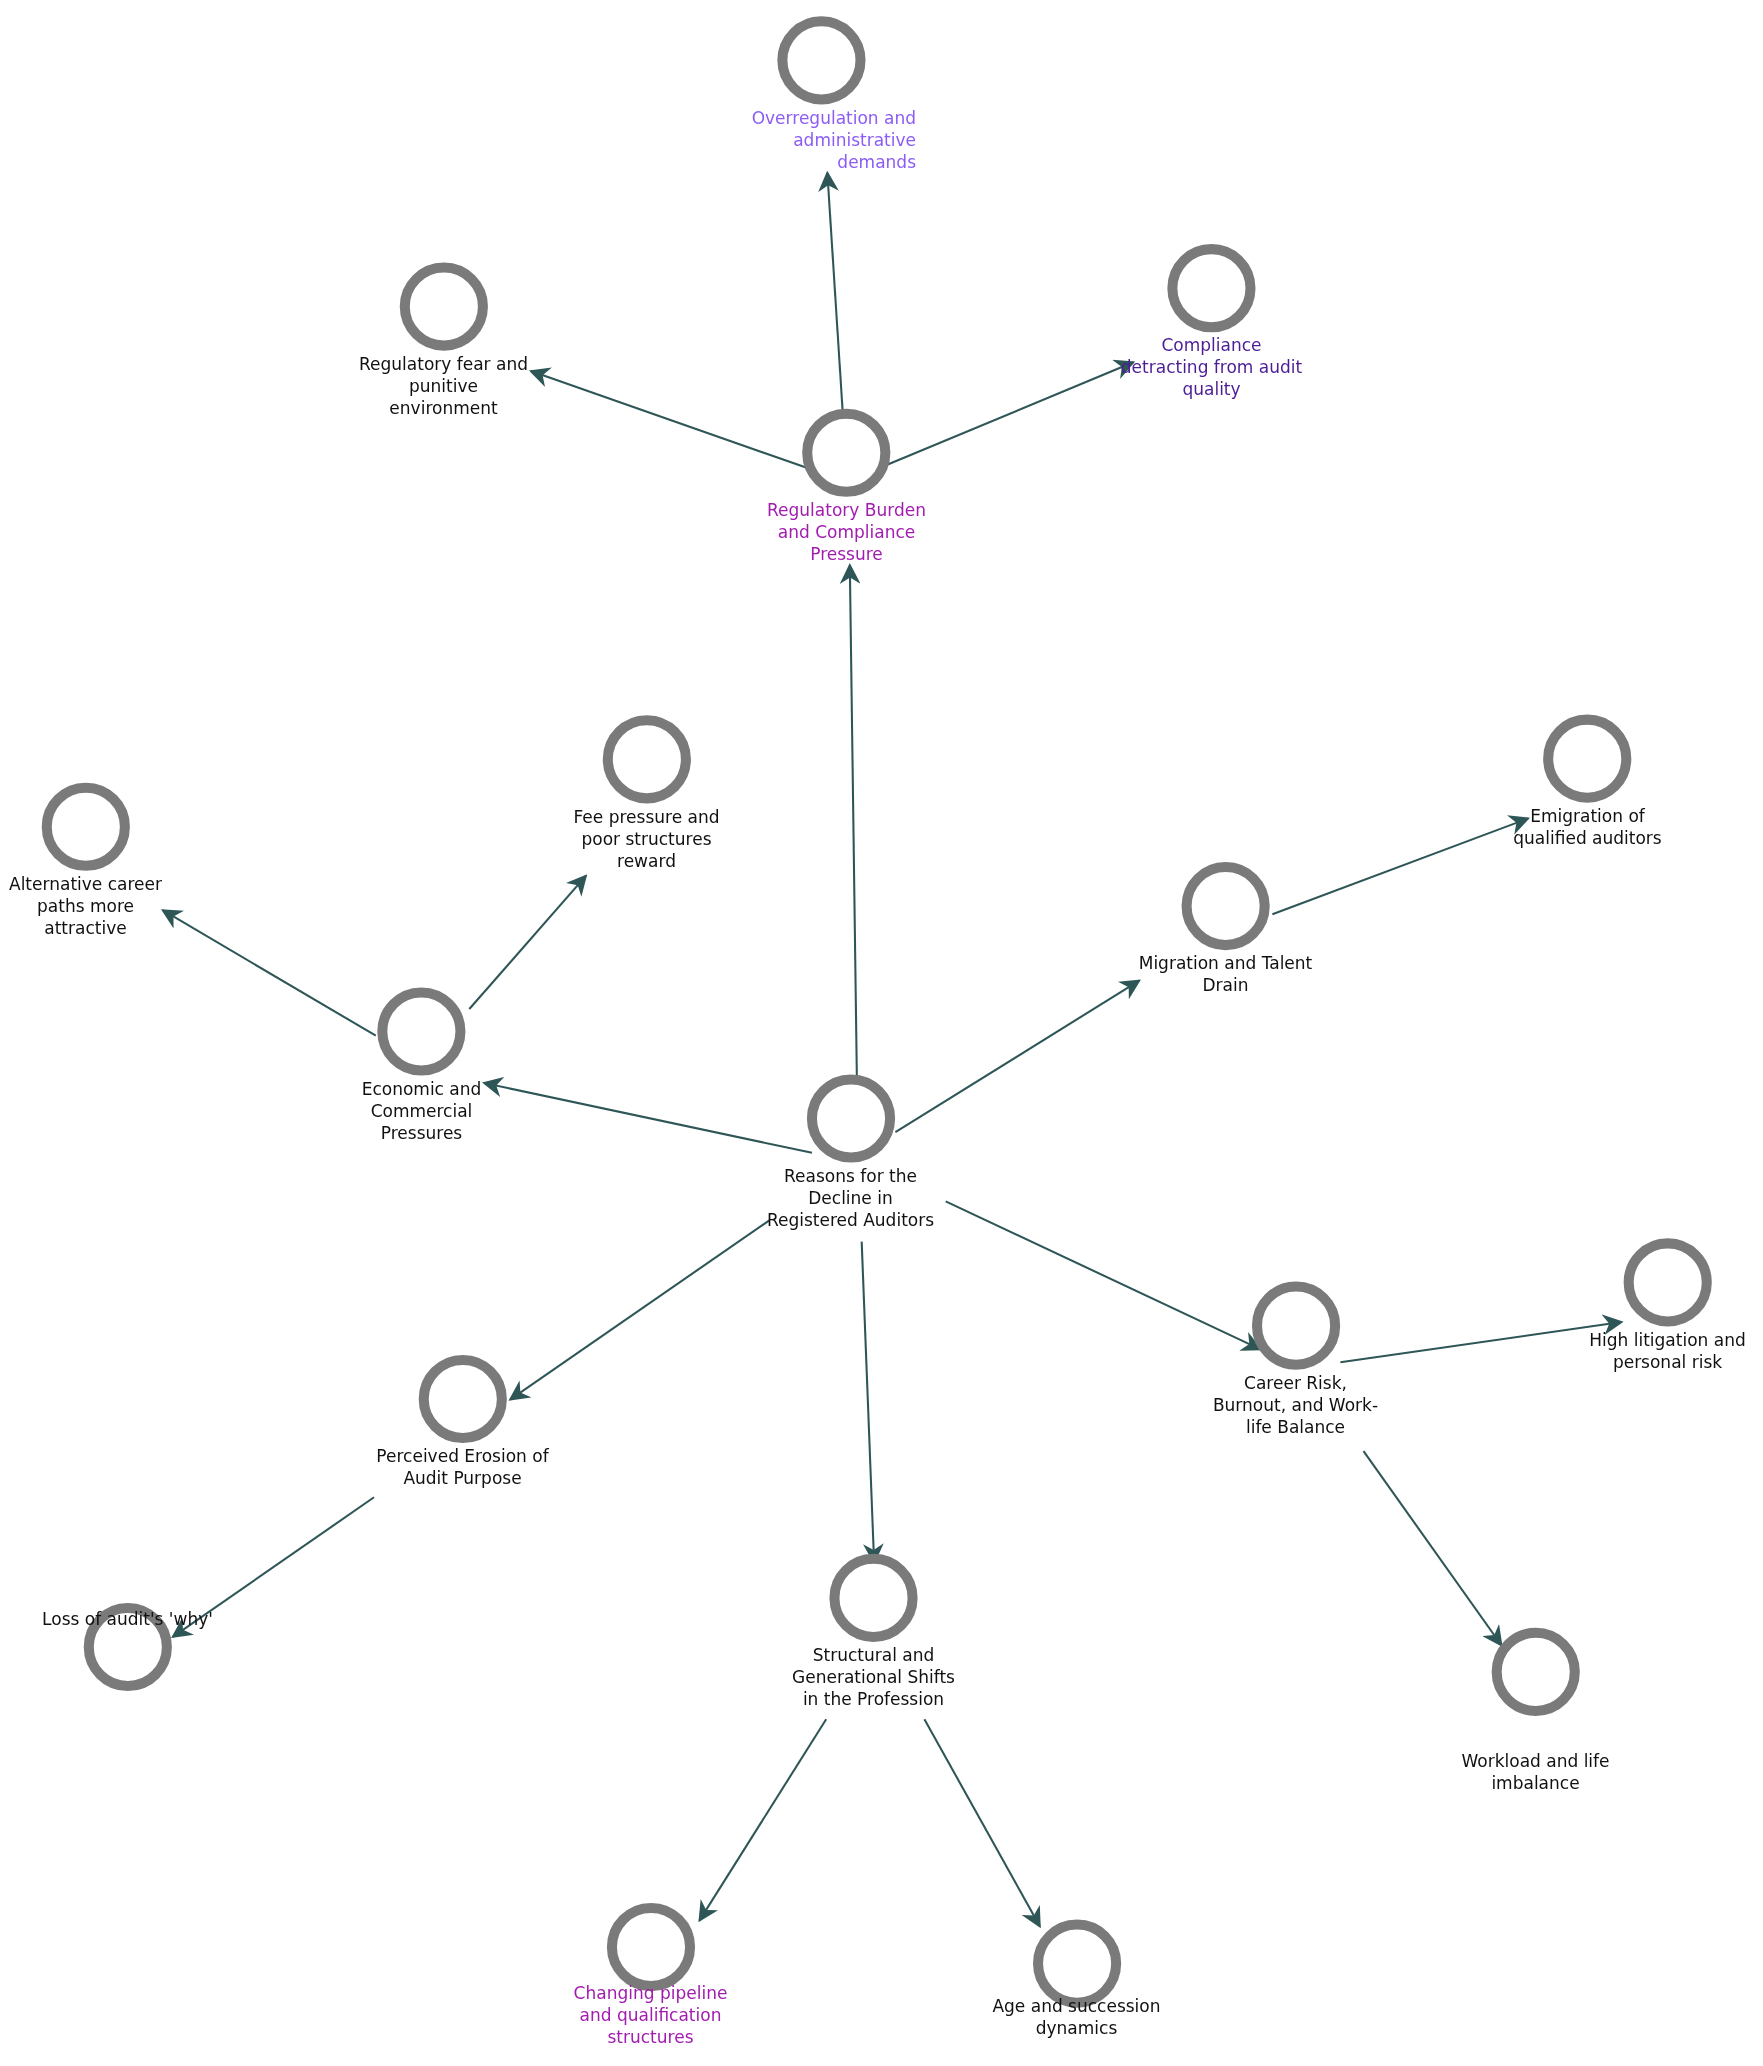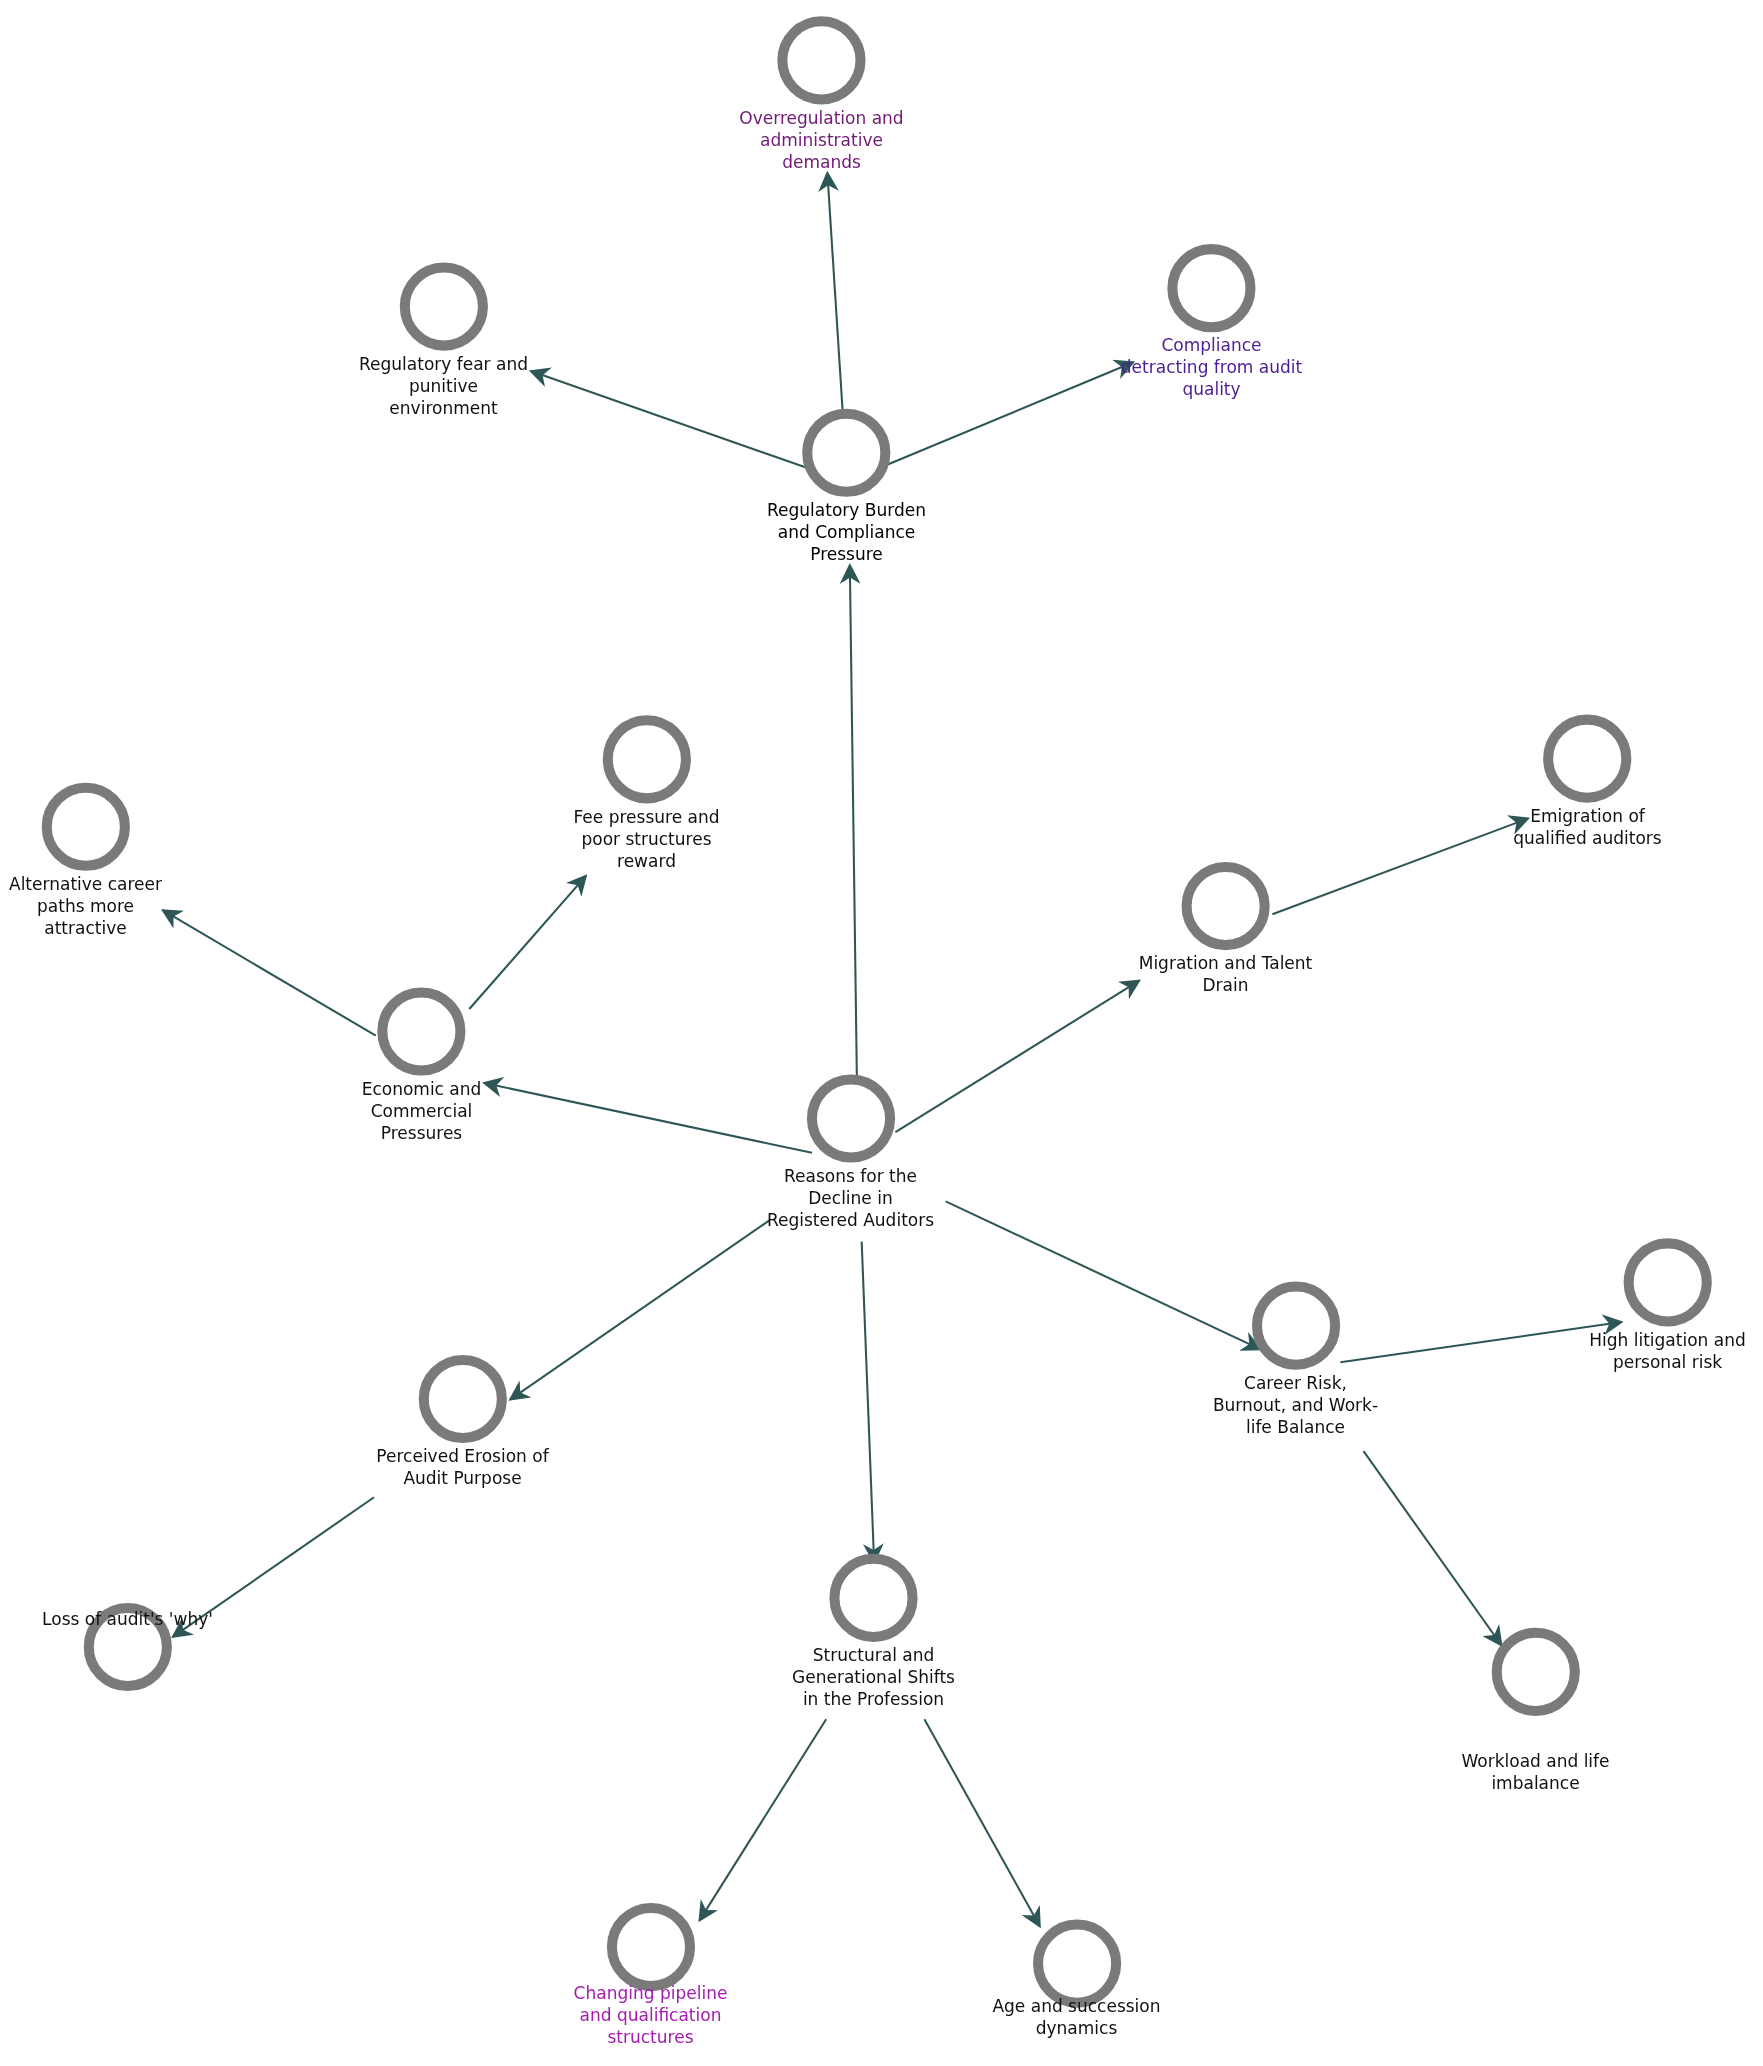--- a/index.html
+++ b/index.html
@@ -65,24 +65,24 @@
       <circle cx="1820" cy="3318" r="66" class="node-ring" stroke="#7a7a7a"></circle>
       <circle cx="782" cy="2364" r="66" class="node-ring" stroke="#7a7a7a"></circle>
       <circle cx="216" cy="2783" r="66" class="node-ring" stroke="#7a7a7a"></circle>
     </g>
 </svg>
 
 <div id="labels-layer">
     <div class="node-label" style="left: 756px; top: 1165px; color: rgb(17, 17, 17);">Reasons for the
 Decline in
 Registered Auditors</div>
-    <div class="node-label" style="left: 752px; top: 499px; color: #000000;">Regulatory Burden
+    <div class="node-label" style="left: 752px; top: 499px; color: #a21caf;">Regulatory Burden
 and Compliance
 Pressure</div>
-    <div class="node-label" style="left: 727px; top: 107px; color: #701a75;">Overregulation and
+    <div class="node-label" style="left: 727px; top: 107px; color: #8b5cf6; text-align: right;">Overregulation and
 administrative
 demands</div>
     <div class="node-label" style="left: 349px; top: 353px; color: rgb(17, 17, 17);">Regulatory fear and
 punitive
 environment</div>
     <div class="node-label" style="left: 1117px; top: 334px; color: #4c1d95; text-align: center;">Compliance
 detracting from audit
 quality</div>
     <div class="node-label" style="left: 327px; top: 1078px; color: rgb(17, 17, 17);">Economic and
 Commercial

